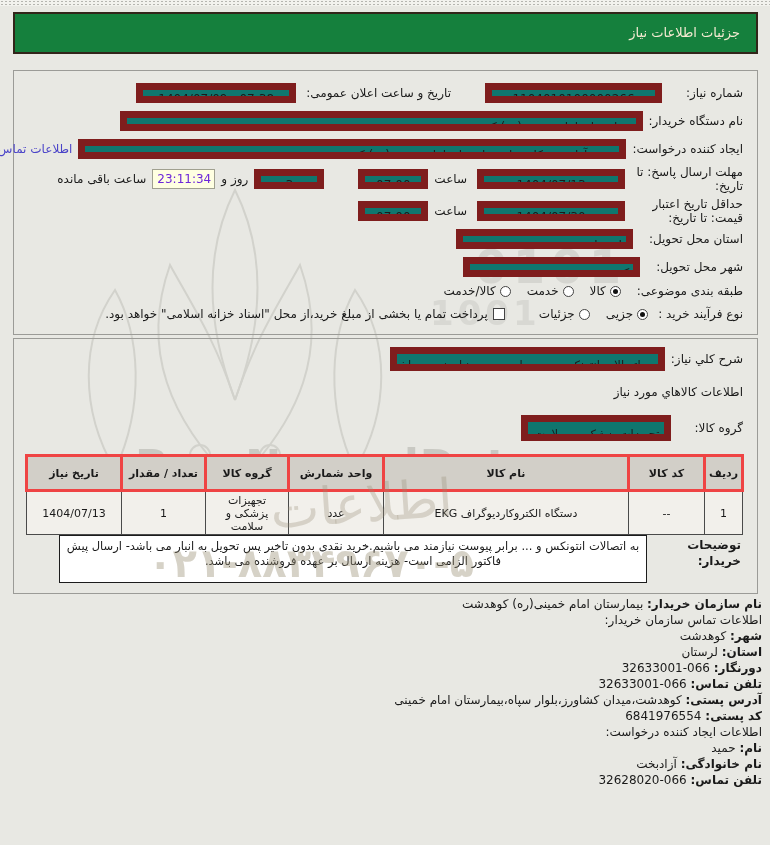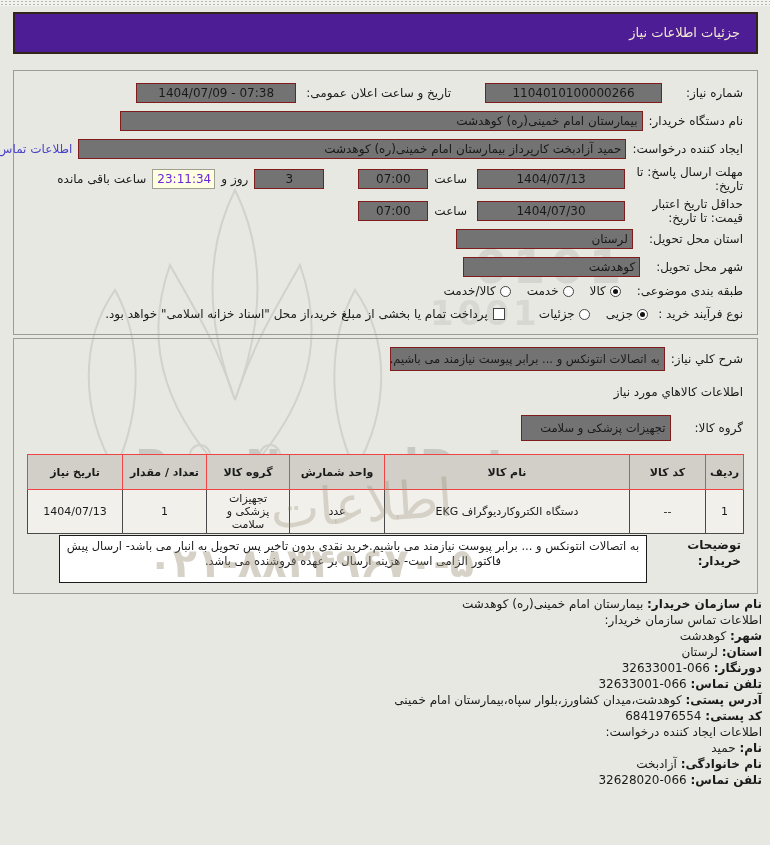--- a/index.html
+++ b/index.html
@@ -12,50 +12,50 @@
     font-size:12px; color:#1a1a1a;
   }
   .top-strip{
     position:absolute; top:0; left:0; right:0; height:6px;
     background-color:#f2f2ee;
     background-image:radial-gradient(circle,#b5b5b0 0.9px, transparent 1.1px);
     background-size:4px 3px;
   }
   .header-bar{
     position:absolute; top:12px; right:12px; left:13px; height:42px;
-    background:#4c1d95; border:2px solid #32251a; color:#f5ead2;
+    background:#15803d; border:2px solid #32251a; color:#f5ead2;
     line-height:38px; padding-right:16px; font-size:13px;
     z-index:2;
   }
   .box1{ top:70px; height:265px; border:1px solid #9b9b97; position:absolute; right:12px; left:13px; z-index:2;}
   .box2{ top:338px; height:256px; border:1px solid #9b9b97; position:absolute; right:12px; left:13px; z-index:2;}
   .row{ position:absolute; right:14px; display:flex; align-items:center; direction:rtl; white-space:nowrap;}
   .ibox{
-    background:#737373; border:1px solid #7f1d1d; height:20px; line-height:18px;
+    background:#0f766e; border:7px solid #7f1d1d; height:20px; line-height:18px;
     padding:0 4px; overflow:hidden; flex:none;
   }
   .c{ text-align:center; }
   .r{ text-align:right; }
   .ltr{ direction:ltr; unicode-bidi:embed; }
   .bl{ font-weight:normal; }
   .lbl{ flex:none; }
   .gap6{ margin-right:6px; } .gap10{ margin-right:10px; } .gap16{ margin-right:16px; }
   .gap24{ margin-right:24px; } .gap34{ margin-right:34px; }
   .w70{ width:70px; } .w63{ width:63px; } .w148{ width:148px; } .w150{ width:150px; }
   .w155{ width:177px; } .w160{ width:160px; } .w275{ width:275px; } .w468{ width:548px; } .w523{ width:523px; }
   .two-line{ white-space:normal; width:112px; line-height:14px; }
   .yellow{ background:#ffffe1; border:1px solid #a0a090; color:#6d28d9; }
   .link{ color:#4a43c8; cursor:pointer;text-align:center; }
   .radio{ width:11px; height:11px; border:1px solid #444; border-radius:50%;
           background:#fff; display:inline-block; position:relative; flex:none; margin-left:4px;}
   .radio.on::after{ content:''; position:absolute; inset:2px; background:#111; border-radius:50%; }
   .cbox{ width:12px; height:12px; border:1px solid #444; background:#fff; display:inline-block; flex:none; margin-left:5px;}
   .items-table{ position:absolute; top:115px; right:13px; border-collapse:collapse;
                 width:716px; font-size:11px; table-layout:fixed; background:transparent;}
-  .items-table th{ background:#d2cfc8; border:1px solid #ef4444; font-weight:bold; height:35px; }
+  .items-table th{ background:#d2cfc8; border:3px solid #ef4444; font-weight:bold; height:35px; }
   .items-table td{ background:#f2f0eb; border:1px solid #4a4a4a; height:44px; text-align:center; }
   .notes-box{ position:absolute; top:196px; right:110px; width:588px; height:48px;
               background:#fff; border:1px solid #1c1c1c; text-align:center;
               font-size:11.5px; line-height:15px; padding:3px 4px; white-space:normal;}
   .notes-lbl{ position:absolute; top:198px; right:16px; width:85px; font-weight:bold;
               white-space:normal; line-height:16px;}
   .contact{ position:absolute; top:596px; right:8px; left:8px; line-height:16px; z-index:2;}
   .cline b{ font-weight:bold; }
   
   .wm-under{ position:absolute; z-index:1; pointer-events:none; }

